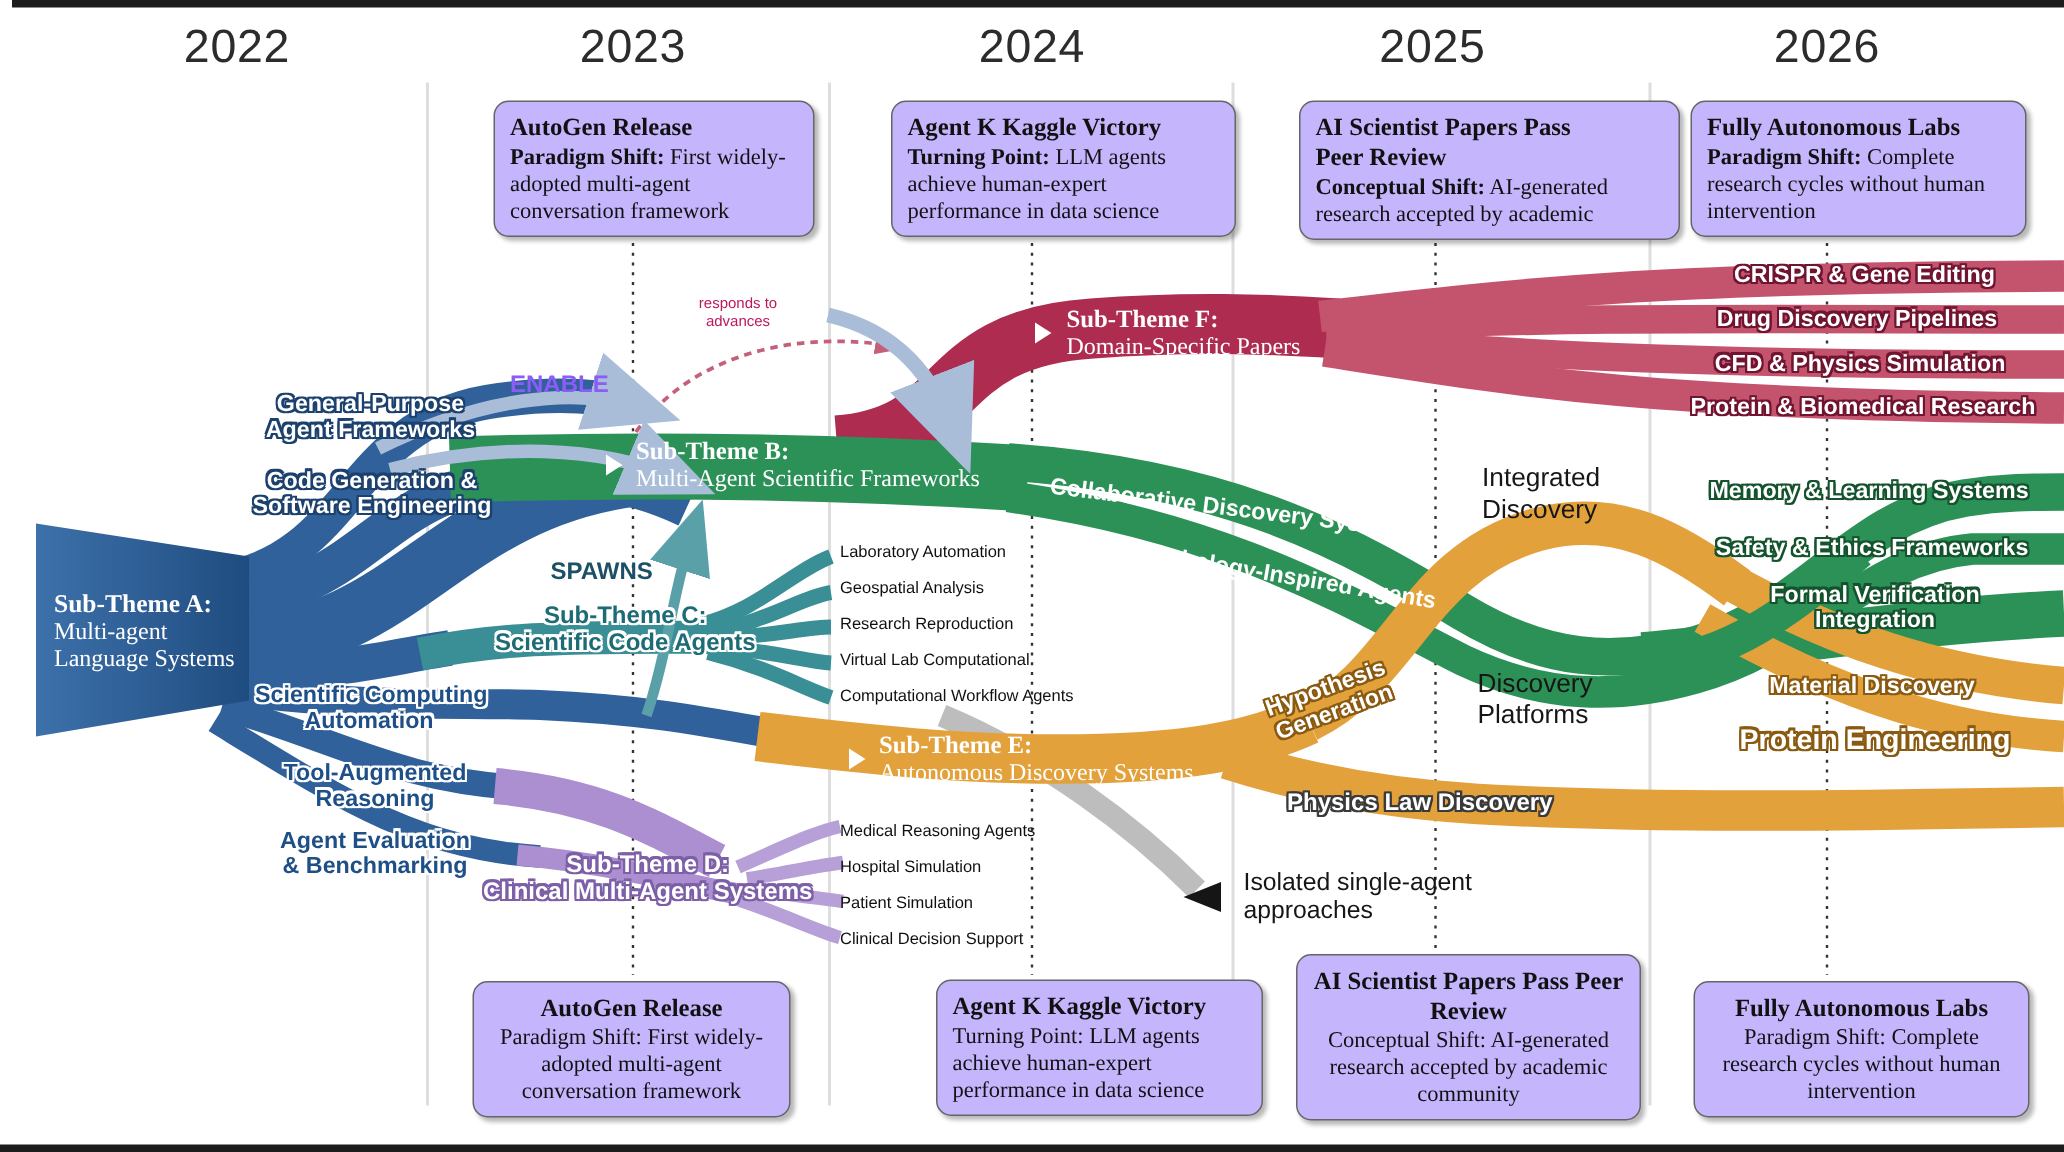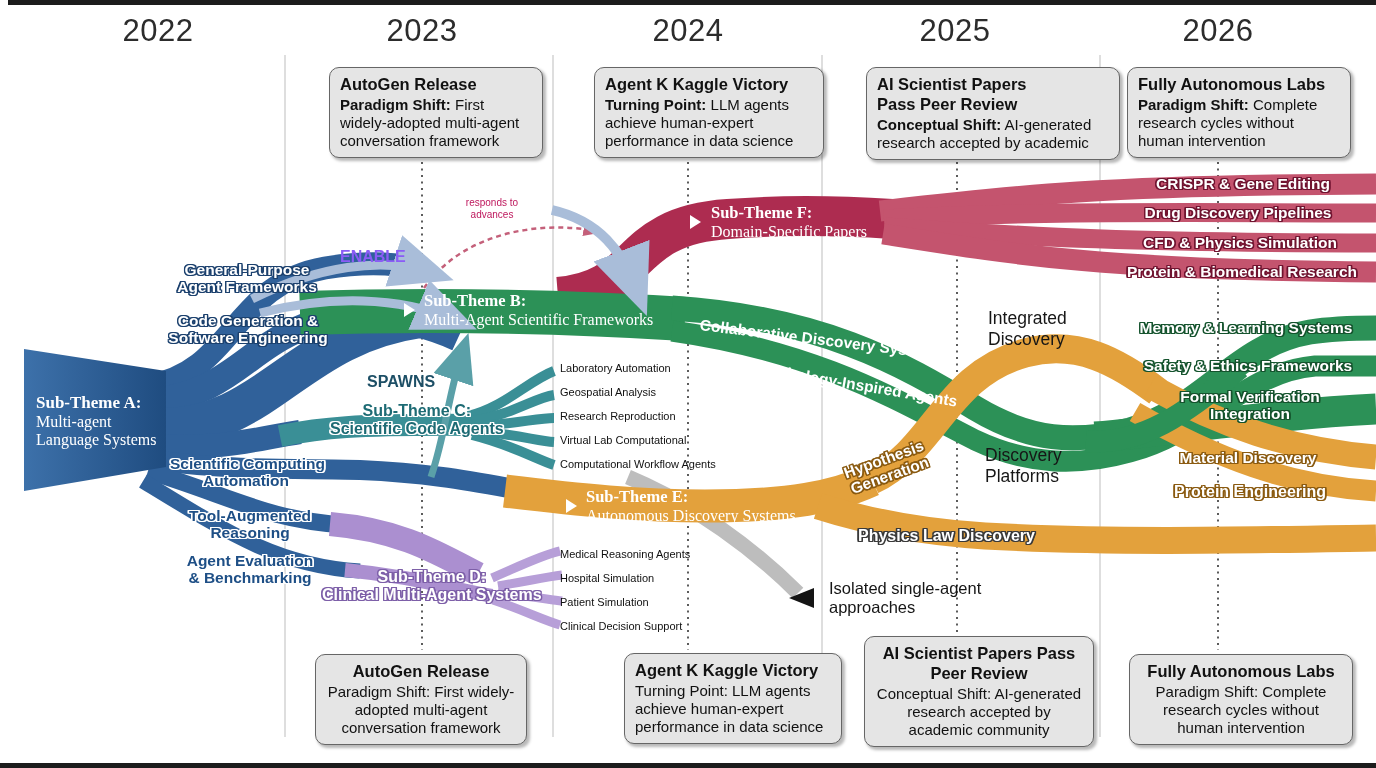--- a/index.html
+++ b/index.html
@@ -1,22 +1,22 @@
 <!DOCTYPE html>
 <html style="--c-blue: #30619a; --c-blue_dark: #1c416e; --c-blue_light: #a9bdd9; --c-teal: #3a8f96; --c-teal_dark: #175e66; --c-green: #2c9157; --c-green_dark: #14532d; --c-purple: #ab8fd0; --c-purple_light: #b79fd8; --c-purple_dark: #7d5fa8; --c-orange: #e3a13c; --c-orange_dark: #8a5a10; --c-crimson: #ad2c50; --c-crimson_light: #c4546e; --c-crimson_dark: #701430; --c-gray_ribbon: #bdbdbd; --c-grid: #dedede; --c-bar: #1c1c1c;"><head>
 <meta charset="utf-8">
 <style>
   html,body{margin:0;padding:0;background:#fff;}
   .canvas{position:relative;width:1376px;height:768px;overflow:hidden;background:#fff;
           font-family:"Liberation Sans",sans-serif;color:#111;}
   .abs{position:absolute;}
   svg.ribbons{position:absolute;left:0;top:0;}
   .year{font-size:31px;font-weight:500;color:#2c2c2c;transform:translateX(-50%);letter-spacing:.5px;}
-  .box{position:absolute;background:#e5e5e5;border:1.6px solid #666;border-radius:10px;
-       box-shadow:2.5px 2.5px 3px rgba(0,0,0,.28);padding:7px 10px;font-size:15px;line-height:1.2;}
+  .box{position:absolute;background:#c4b5fd;border:1.6px solid #666;border-radius:10px;
+       box-shadow:2.5px 2.5px 3px rgba(0,0,0,.28);padding:7px 10px;font-size:15px;line-height:1.2;font-family:Liberation Serif, serif;}
   .box .t{font-weight:bold;font-size:16.5px;margin-bottom:1px;}
   .box b{font-weight:bold;}
   .ctr{text-align:center;}
   .lbl{position:absolute;font-weight:bold;line-height:1.12;white-space:nowrap;}
   .ol{text-shadow:-1.4px -1.4px 0 var(--oc),1.4px -1.4px 0 var(--oc),-1.4px 1.4px 0 var(--oc),
       1.4px 1.4px 0 var(--oc),-1.4px 0 0 var(--oc),1.4px 0 0 var(--oc),0 -1.4px 0 var(--oc),0 1.4px 0 var(--oc);}
   .white{color:#fff;}
   .band{position:absolute;color:#fff;line-height:1.15;font-family:Liberation Serif, serif;}
   .band .n{font-weight:bold;font-size:16.5px;}
   .band .d{font-size:16px;}
@@ -247,21 +247,21 @@
   <div class="lbl ol white" style="left:1242px;top:263px;transform:translateX(-50%);font-size:15.5px;--oc:var(--c-crimson_dark,#701430)">Protein &amp; Biomedical Research</div>
 
   <div class="lbl ol white" style="left:1246px;top:319px;transform:translateX(-50%);font-size:15.5px;--oc:var(--c-green_dark,#14532d)">Memory &amp; Learning Systems</div>
   <div class="lbl ol white" style="left:1248px;top:357px;transform:translateX(-50%);font-size:15.5px;--oc:var(--c-green_dark,#14532d)">Safety &amp; Ethics Frameworks</div>
   <div class="lbl ol ctr white" style="left:1250px;top:388px;transform:translateX(-50%);font-size:15.5px;--oc:var(--c-green_dark,#14532d)">
     <div>Formal Verification</div>
       <div>Integration</div>
   </div>
 
   <div class="lbl ol white" style="left:1248px;top:449px;transform:translateX(-50%);font-size:15.5px;--oc:var(--c-orange_dark,#8a5a10)">Material Discovery</div>
-  <div class="lbl ol white" style="left:1250px;top:483px;transform:translateX(-50%);font-size:16px;--oc:var(--c-orange_dark,#8a5a10)">Protein Engineering</div>
+  <div class="lbl ol white" style="left:1250px;top:483px;transform:translateX(-50%);font-size:19px;--oc:var(--c-orange_dark,#8a5a10)">Protein Engineering</div>
 
   <div class="lbl ol white" style="left:700px;top:316px;font-size:15.5px;transform:rotate(7deg);transform-origin:left center;font-weight:600">Collaborative Discovery Systems</div>
   <div class="lbl ol white" style="left:702px;top:350px;font-size:15.5px;transform:rotate(9.5deg);transform-origin:left center;font-weight:600">Social Psychology-Inspired Agents</div>
   <div class="lbl ol ctr white" style="left:845px;top:450px;font-size:15.5px;transform:rotate(-20deg);--oc:var(--c-orange_dark,#8a5a10)">
     <div>Hypothesis</div>
       <div>Generation</div>
   </div>
   <div class="lbl ol white" style="left:858px;top:527px;font-size:16px;--oc:#3a3a3a">Physics Law Discovery</div>
   <div class="blk2" style="left:988px;top:308px">
     <div>Integrated</div>

